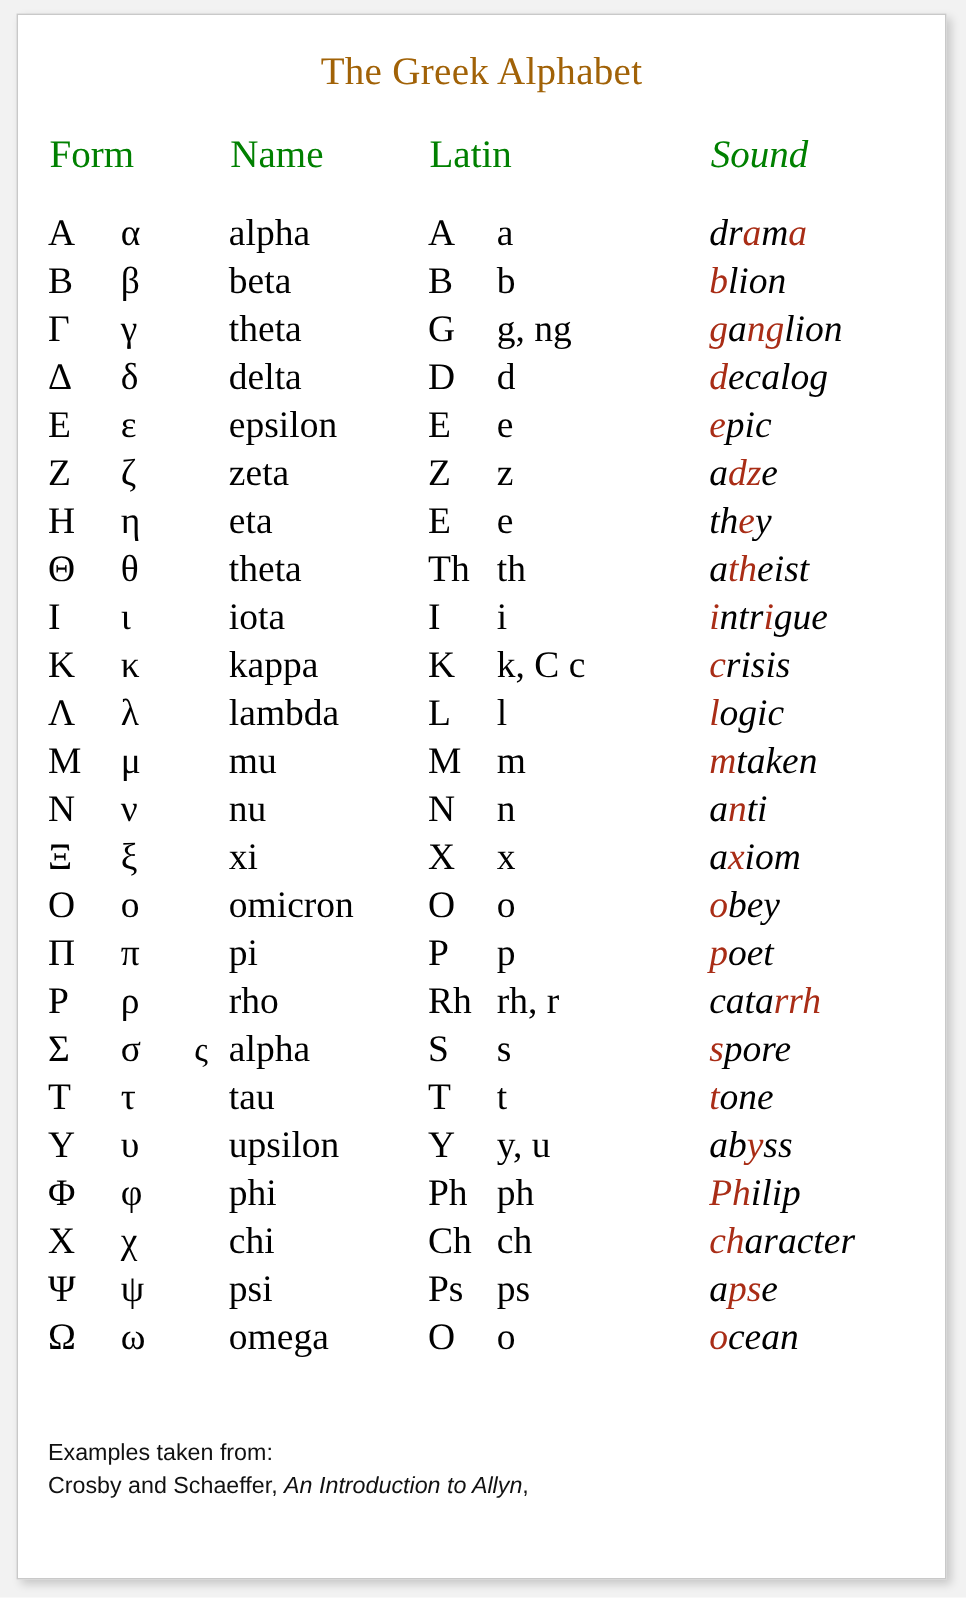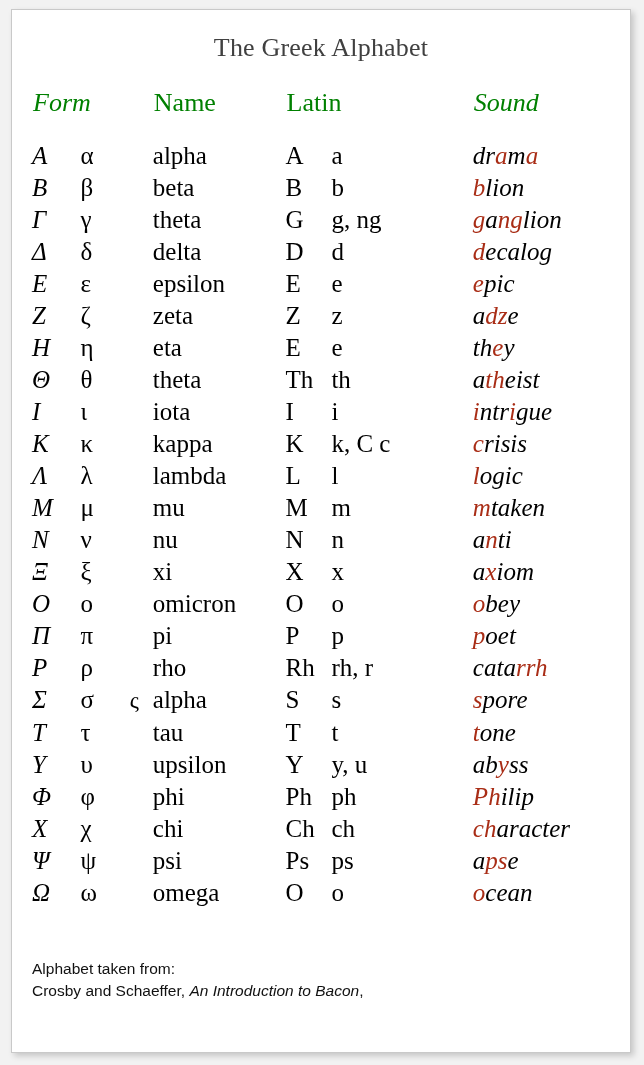--- a/index.html
+++ b/index.html
@@ -29,21 +29,21 @@
     background: #ffffff;
     border: 1px solid #c9c9c9;
     box-sizing: border-box;
     box-shadow: 3px 3px 6px rgba(0,0,0,0.18);
     overflow: hidden;
   }
   #title {
     text-align: center;
     font-family: "Liberation Serif", serif;
     font-size: 26px;
-    color: #404040;
+    color: #a16207;
     margin-top: 23px;
     letter-spacing: 0.2px;
   }
   table.greek {
     margin-top: 24px;
     margin-left: 20px;
     border-collapse: collapse;
     font-family: "Liberation Serif", serif;
     font-size: 25px;
     color: #000000;
@@ -55,21 +55,21 @@
     font-size: 26px;
     padding-bottom: 22px;
   }
   table.greek td {
     padding: 0;
     line-height: 32px;
     vertical-align: baseline;
     white-space: nowrap;
   }
   
-  .c-upper   { width: 54px; font-style: italic; }
+  .c-upper   { width: 54px; }
   .c-lower   { width: 56px; }
   .c-final   { width: 26px; font-size: 23px; }
   .c-name    { width: 143px; }
   .c-latinup { width: 50px; font-family: Liberation Serif, serif; }
   .c-latinlo { width: 162px; }
   .c-sound   { width: 170px; font-style: italic; }
   .hl { color: #a92d16; }
   #footer {
     position: absolute;
     left: 20px;
@@ -312,18 +312,18 @@
             <td class="c-final"></td>
             <td class="c-name">omega</td>
             <td class="c-latinup">O</td>
             <td class="c-latinlo">o</td>
             <td class="c-sound"><span class="hl">o</span><span>cean</span></td>
           </tr>
         </tbody>
     </table>
 
     <div id="footer">
-      <div>Alphabet taken from:</div>
-      <div><span>Crosby and Schaeffer, </span><span class="ital">An Introduction to Bacon</span><span>,</span></div>
+      <div>Examples taken from:</div>
+      <div><span>Crosby and Schaeffer, </span><span class="ital">An Introduction to Allyn</span><span>,</span></div>
     </div>
 
   </div>
 </div>
 
 </body></html>

